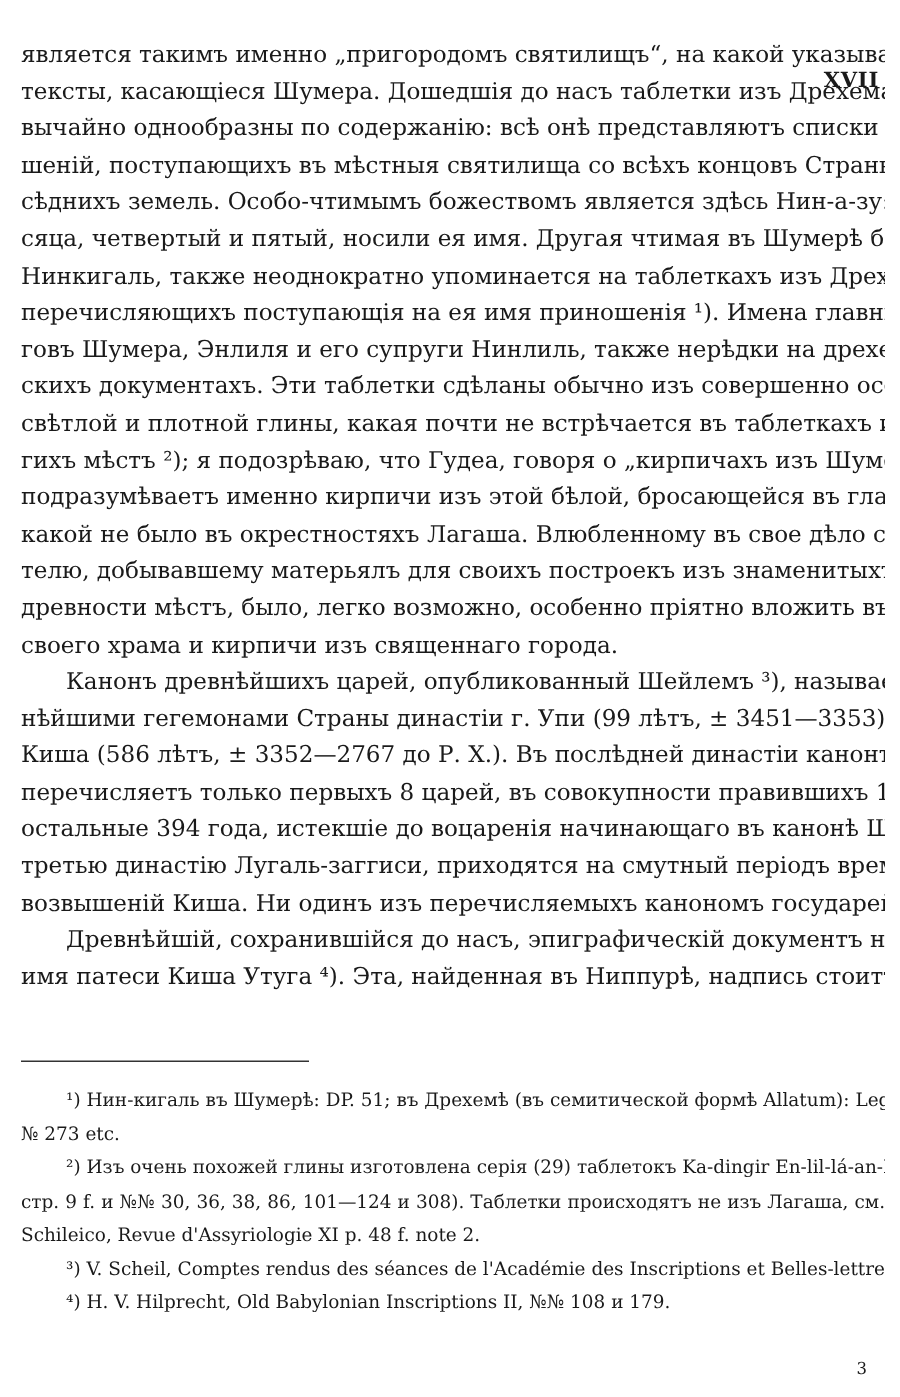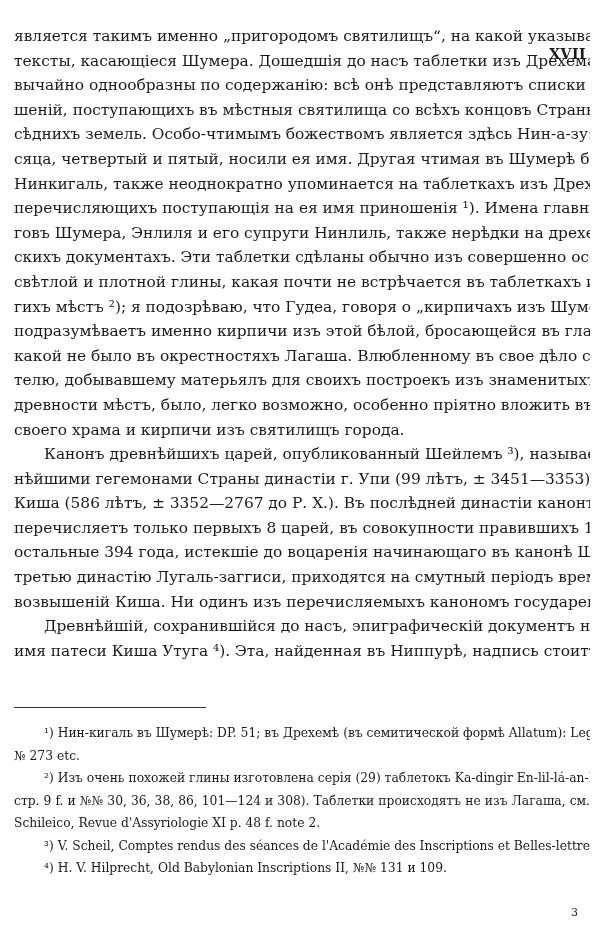--- a/index.html
+++ b/index.html
@@ -31,21 +31,21 @@
   <div class="line">Нинкигаль, также неоднократно упоминается на таблеткахъ изъ Дрехема,</div>
   <div class="line">перечисляющихъ поступающія на ея имя приношенія ¹). Имена главныхъ бо-</div>
   <div class="line">говъ Шумера, Энлиля и его супруги Нинлиль, также нерѣдки на дрехем-</div>
   <div class="line">скихъ документахъ. Эти таблетки сдѣланы обычно изъ совершенно особой,</div>
   <div class="line">свѣтлой и плотной глины, какая почти не встрѣчается въ таблеткахъ изъ дру-</div>
   <div class="line">гихъ мѣстъ ²); я подозрѣваю, что Гудеа, говоря о „кирпичахъ изъ Шумера“,</div>
   <div class="line">подразумѣваетъ именно кирпичи изъ этой бѣлой, бросающейся въ глаза, глины,</div>
   <div class="line">какой не было въ окрестностяхъ Лагаша. Влюбленному въ свое дѣло строи-</div>
   <div class="line">телю, добывавшему матерьялъ для своихъ построекъ изъ знаменитыхъ съ</div>
   <div class="line">древности мѣстъ, было, легко возможно, особенно пріятно вложить въ стѣны</div>
-  <div class="line last">своего храма и кирпичи изъ святилищъ города.</div>
+  <div class="line last">своего храма и кирпичи изъ священнаго города.</div>
   <div class="line indent">Канонъ древнѣйшихъ царей, опубликованный Шейлемъ ³), называетъ древ-</div>
   <div class="line">нѣйшими гегемонами Страны династіи г. Упи (99 лѣтъ, ± 3451—3353) и</div>
   <div class="line">Киша (586 лѣтъ, ± 3352—2767 до Р. Х.). Въ послѣдней династіи канонъ</div>
   <div class="line">перечисляетъ только первыхъ 8 царей, въ совокупности правившихъ 192 года;</div>
   <div class="line">остальные 394 года, истекшіе до воцаренія начинающаго въ канонѣ Шейля</div>
   <div class="line">третью династію Лугаль-заггиси, приходятся на смутный періодъ временныхъ</div>
   <div class="line">возвышеній Киша. Ни одинъ изъ перечисляемыхъ канономъ государей первыхъ</div>
   <div class="line indent">Древнѣйшій, сохранившійся до насъ, эпиграфическій документъ носитъ</div>
   <div class="line">имя патеси Киша Утуга ⁴). Эта, найденная въ Ниппурѣ, надпись стоитъ особ-</div>
 </div>
@@ -66,17 +66,17 @@
   <div class="fline">стр. 9 f. и №№ 30, 36, 38, 86, 101—124 и 308). Таблетки происходятъ не изъ Лагаша, см.</div>
   <div class="fline last">Schileico, Revue d'Assyriologie XI p. 48 f. note 2.</div>
 
   <div class="fline indent">
     <span>³)</span>
     <span>V. Scheil, Comptes rendus des séances de l'Académie des Inscriptions et Belles-lettres,</span>
   </div>
 
   <div class="fline indent last">
     <span>⁴)</span>
-    <span>H. V. Hilprecht, Old Babylonian Inscriptions II, №№ 131 и 109.</span>
+    <span>H. V. Hilprecht, Old Babylonian Inscriptions II, №№ 108 и 179.</span>
   </div>
 </div>
 
 <div class="page-number-bottom">3</div>
 
 </body></html>

